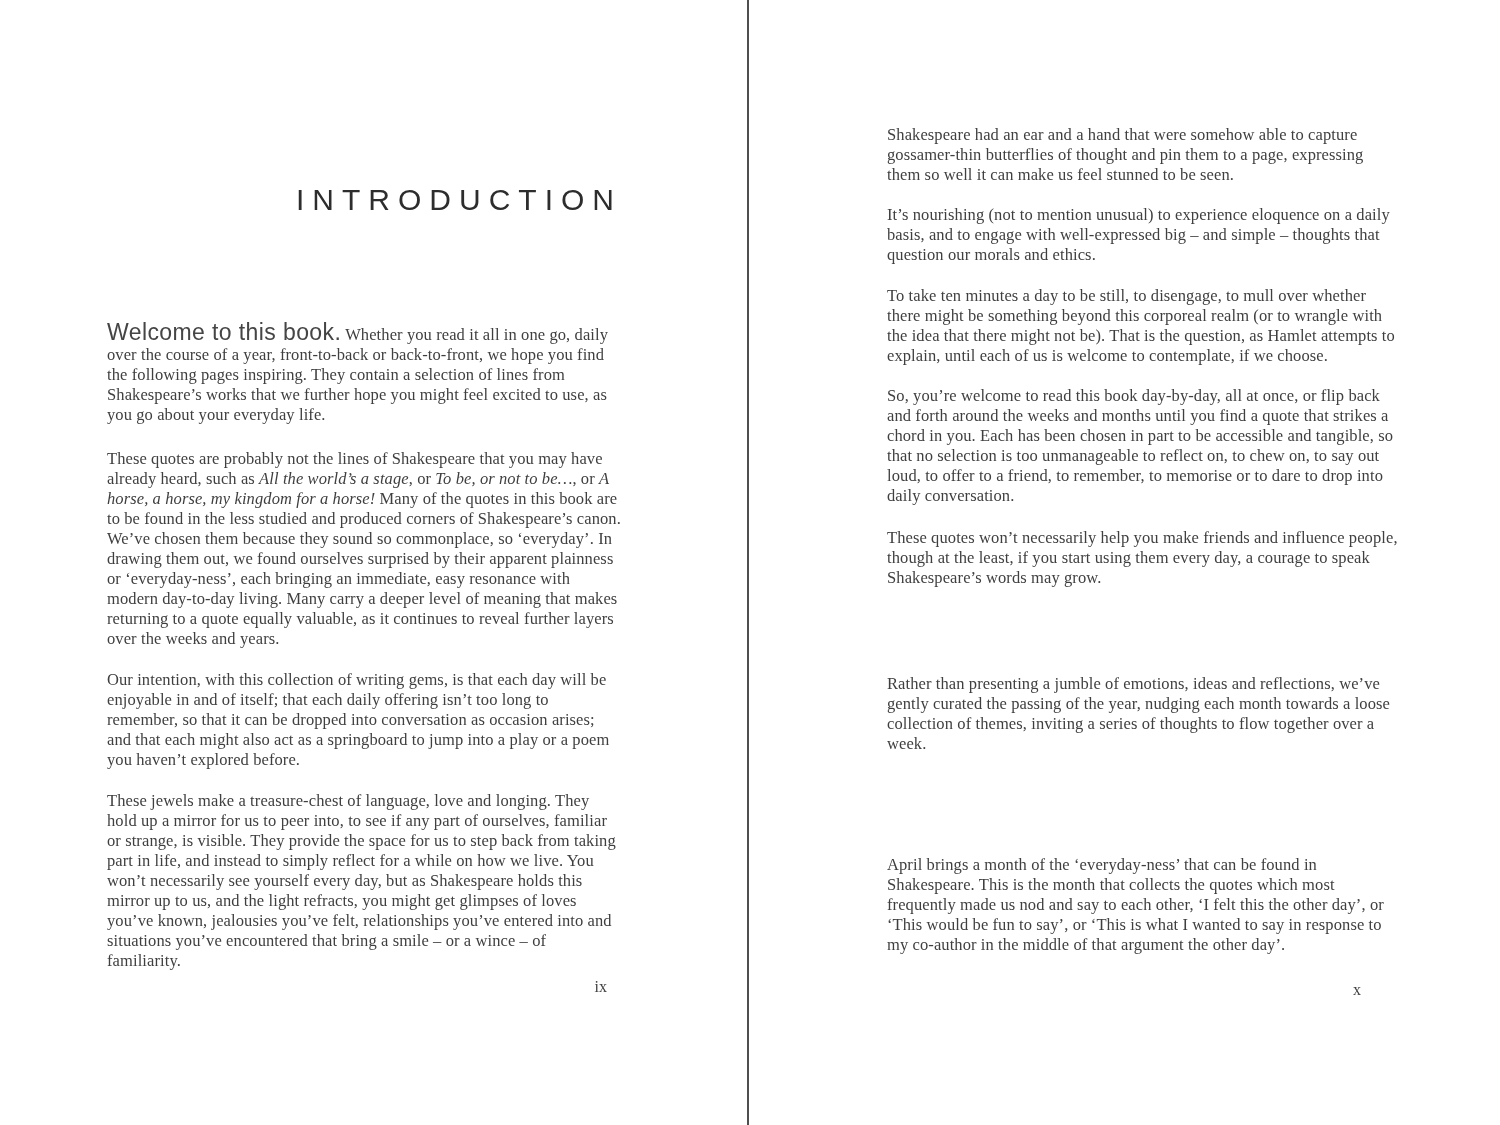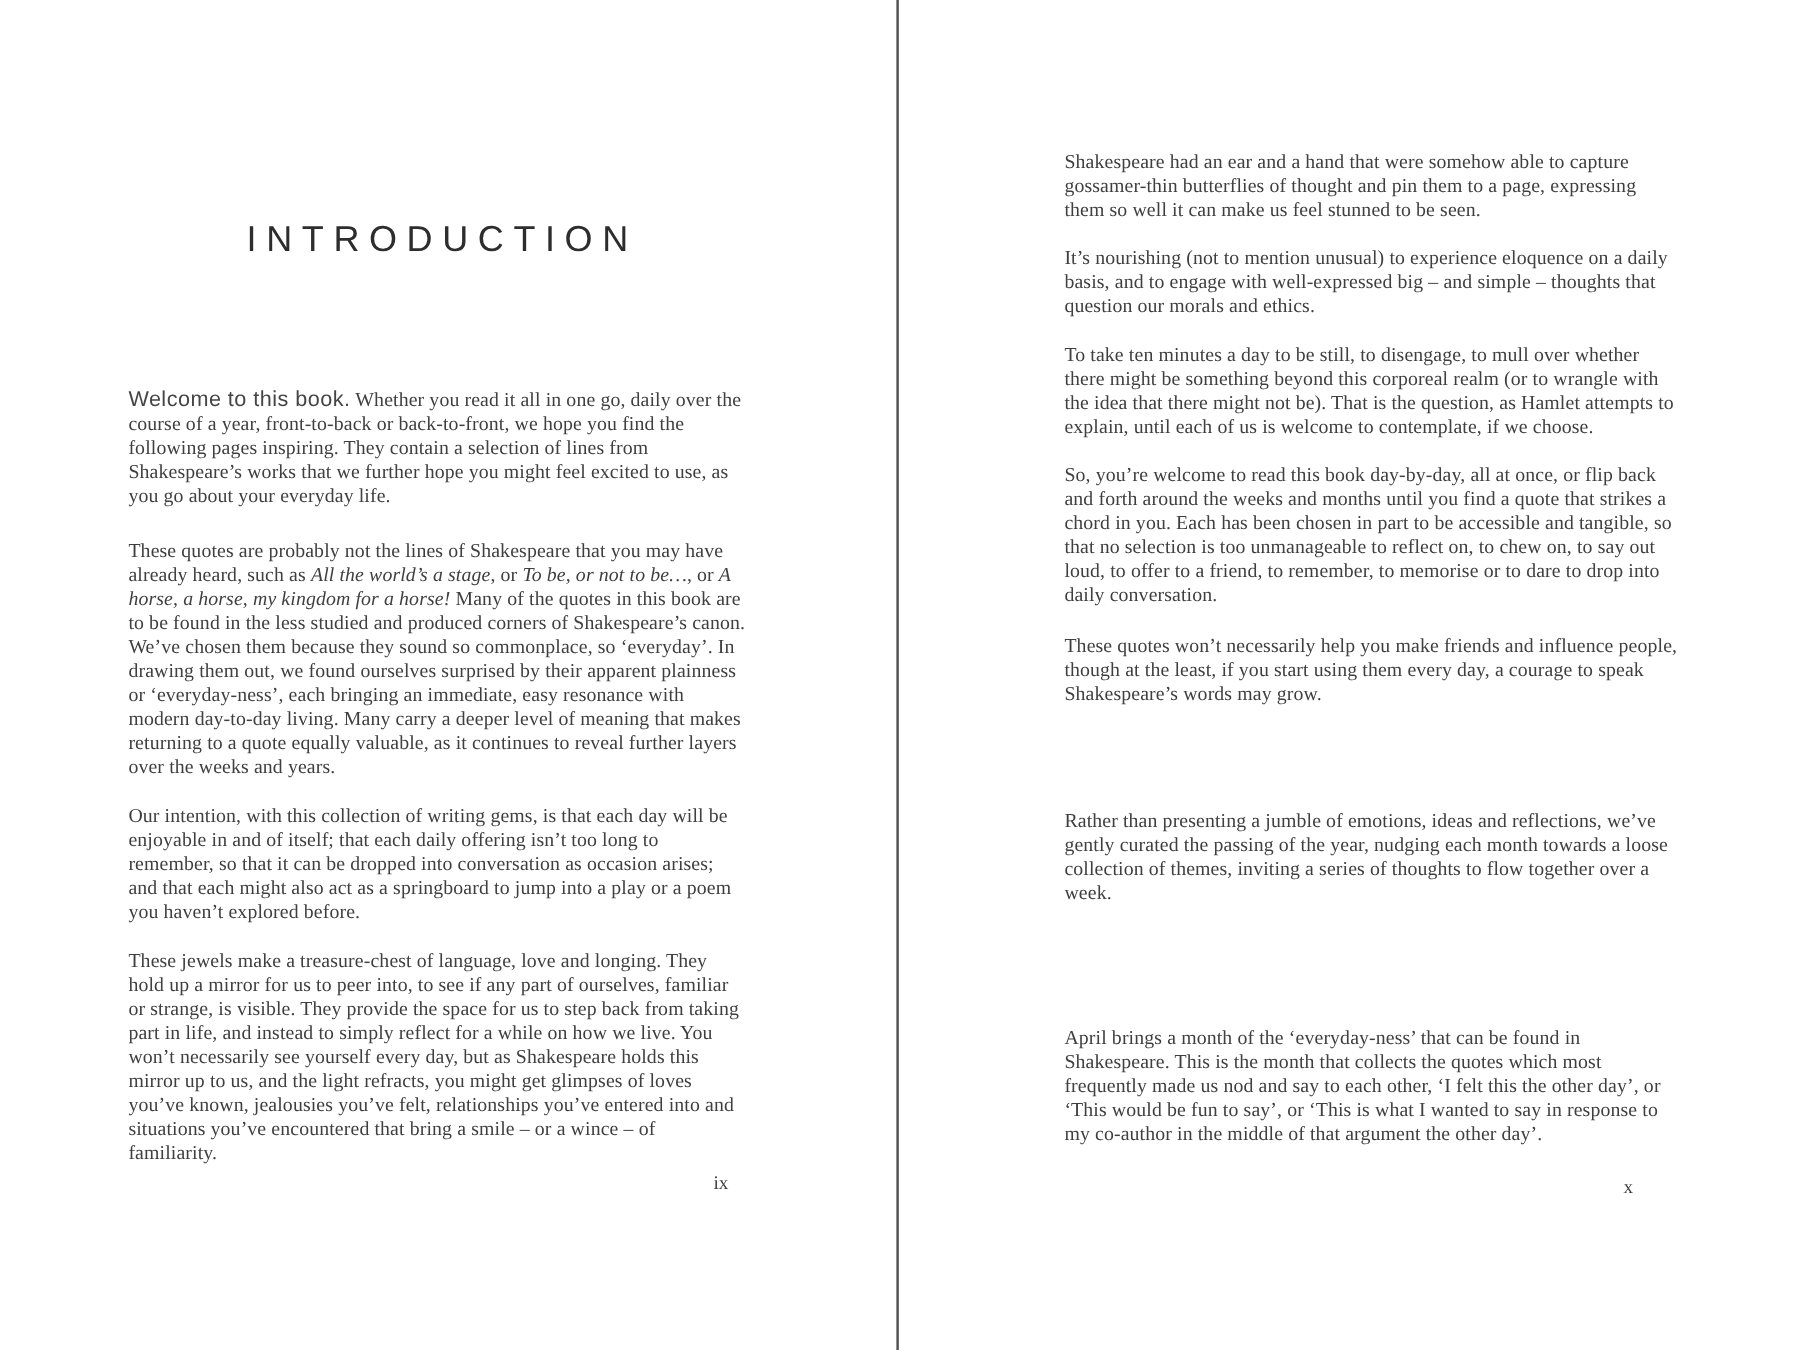--- a/index.html
+++ b/index.html
@@ -38,33 +38,33 @@
     text-align: left;
     letter-spacing: 0.1px;
   }
   .col-l { left: 107px; width: 515px; }
   .col-r { left: 845px; width: 512px; margin-left: 42px; }
   .chapter-title {
     position: absolute;
     left: 107px;
     width: 515px;
     top: 183px;
-    text-align: center;
+    text-align: right;
     font-family: "Liberation Sans", "DejaVu Sans", sans-serif;
     font-weight: 300;
     font-size: 30px;
     line-height: 34px;
     letter-spacing: 8px;
     text-indent: 8px;
     color: var(--title-color);
   }
   .lead-intro {
     font-family: "Liberation Sans", "DejaVu Sans", sans-serif;
     font-weight: 300;
-    font-size: 18px;
+    font-size: 23px;
     line-height: 20px;
     letter-spacing: 0.4px;
     color: #454545;
   }
   .section-heading {
     position: absolute;
     left: 862px;
     width: 518px;
     top: 632px;
     text-align: center;

